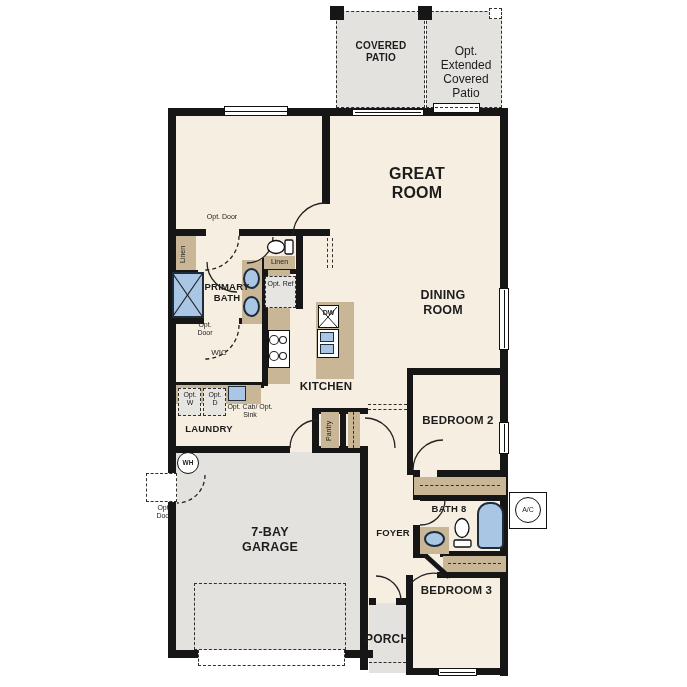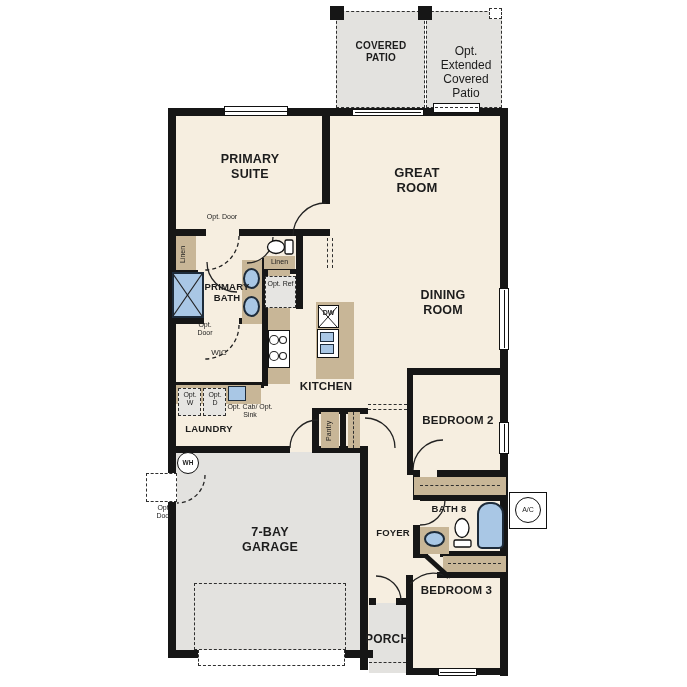--- a/index.html
+++ b/index.html
@@ -185,22 +185,21 @@
     <g fill="none" stroke="#222" stroke-width="1.1">
       <circle cx="274" cy="340" r="4.5"></circle>
         <circle cx="283" cy="340" r="3.5"></circle>
       <circle cx="274" cy="356" r="4.5"></circle>
         <circle cx="283" cy="356" r="3.5"></circle>
     </g>
   </svg>
 
   <div class="lbl" style="left:351px;top:40px;width:60px;font-size:10px">COVERED PATIO</div>
   <div class="lbl sm" style="left:428px;top:44px;width:76px;font-size:12px">Opt. Extended Covered Patio</div>
-  <div class="lbl" style="left:210px;top:152px;width:80px;font-size:12.5px">PRIMARY SUITE</div>
-  <div class="lbl" style="left:387px;top:165px;width:60px;font-size:13px">GREAT ROOM</div>
+  <div class="lbl" style="left:387px;top:165px;width:60px;font-size:16px">GREAT ROOM</div>
   <div class="lbl" style="left:413px;top:288px;width:60px;font-size:12.5px">DINING ROOM</div>
   <div class="lbl" style="left:204px;top:281px;width:46px;font-size:9.5px">PRIMARY BATH</div>
   <div class="lbl sm" style="left:203px;top:348px;width:32px;font-size:8px">WIC</div>
   <div class="lbl" style="left:295px;top:380px;width:62px;font-size:11.5px">KITCHEN</div>
   <div class="lbl" style="left:179px;top:423px;width:60px;font-size:9.5px">LAUNDRY</div>
   <div class="lbl" style="left:412px;top:414px;width:92px;font-size:11.5px">BEDROOM 2</div>
   <div class="lbl" style="left:235px;top:525px;width:70px;font-size:12.5px">7-BAY GARAGE</div>
   <div class="lbl" style="left:371px;top:527px;width:44px;font-size:9.5px">FOYER</div>
   <div class="lbl" style="left:426px;top:503px;width:46px;font-size:9.5px">BATH 8</div>
   <div class="lbl" style="left:409px;top:584px;width:95px;font-size:11.5px">BEDROOM 3</div>

